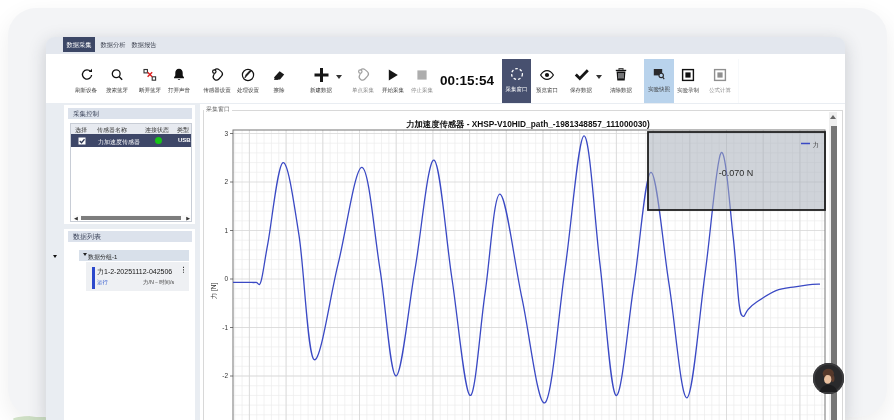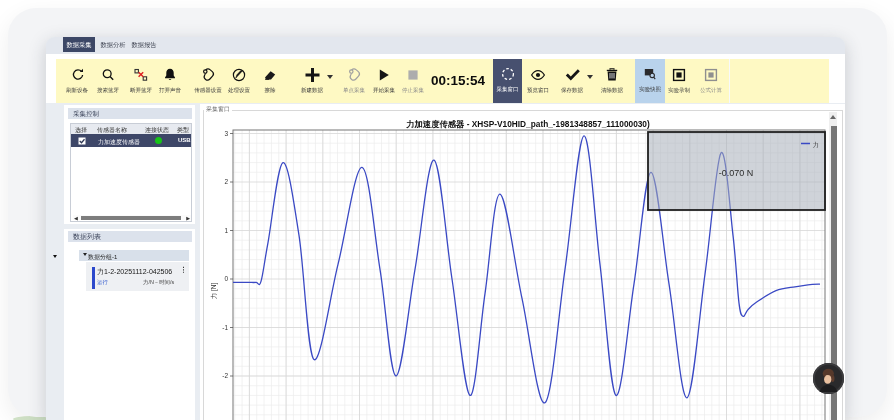--- a/index.html
+++ b/index.html
@@ -3,21 +3,21 @@
 <style>
 *{margin:0;padding:0;box-sizing:border-box}
 body{width:894px;height:420px;overflow:hidden;position:relative;background:#fff;font-family:"Liberation Sans",sans-serif}
 .card{position:absolute;left:8px;top:8px;width:879px;height:409px;border-radius:28px;background:#f3f4f6;box-shadow:0 8px 24px rgba(0,0,0,.07)}
 .green{position:absolute;left:13px;top:416px;width:37px;height:6px;border-radius:50%;background:#d5e7cb}
 .win{position:absolute;left:46px;top:37px;width:799px;height:383px;background:#e9edf2;border-radius:9px 9px 0 0;box-shadow:0 5px 18px rgba(40,50,70,.22)}
 .tabbar{position:absolute;left:0;top:0;width:100%;height:17px;background:#e3e7ee;border-radius:9px 9px 0 0}
 .tab{position:absolute;top:0;height:15px;width:32px;font-size:6.3px;text-align:center;line-height:15px;color:#3a3f4d}
 .tab.sel{background:#3c4766;color:#fff}
 .toolrow{position:absolute;left:0;top:17px;width:100%;height:49px;background:#fff}
-.toolbar{position:absolute;left:10px;top:22px;width:773px;height:44px;background:#fef9c3}
+.toolbar{position:absolute;left:19px;top:22px;width:773px;height:44px;background:#ffffff}
 .tbtn{position:absolute;top:8px;width:40px;text-align:center}
 .tlab{font-size:6px;margin-top:3px;transform:scale(.92);white-space:nowrap}
 .navybtn{position:absolute;left:437px;top:0;width:29px;height:44px;background:#47506f;text-align:center}
 .snapbtn{position:absolute;left:579px;top:0;width:30px;height:44px;background:#b9d3ec;text-align:center}
 .timer{position:absolute;left:375px;top:14px;width:100px;font-size:13.5px;font-weight:bold;color:#0c0c0c;letter-spacing:0px}
 .caret{position:absolute;top:16px;width:0;height:0;border-left:3px solid transparent;border-right:3px solid transparent;border-top:4px solid #333}
 .sep{position:absolute;left:673px;top:0px;width:1px;height:44px;background:#f7f9fb}
 .lpanel{position:absolute;background:#fff}
 .phead{position:absolute;left:22px;width:124px;height:11px;background:#dce2ec;font-size:6.5px;color:#3c445a;line-height:11px;padding-left:5px}
 .dlhead{font-size:7px}

